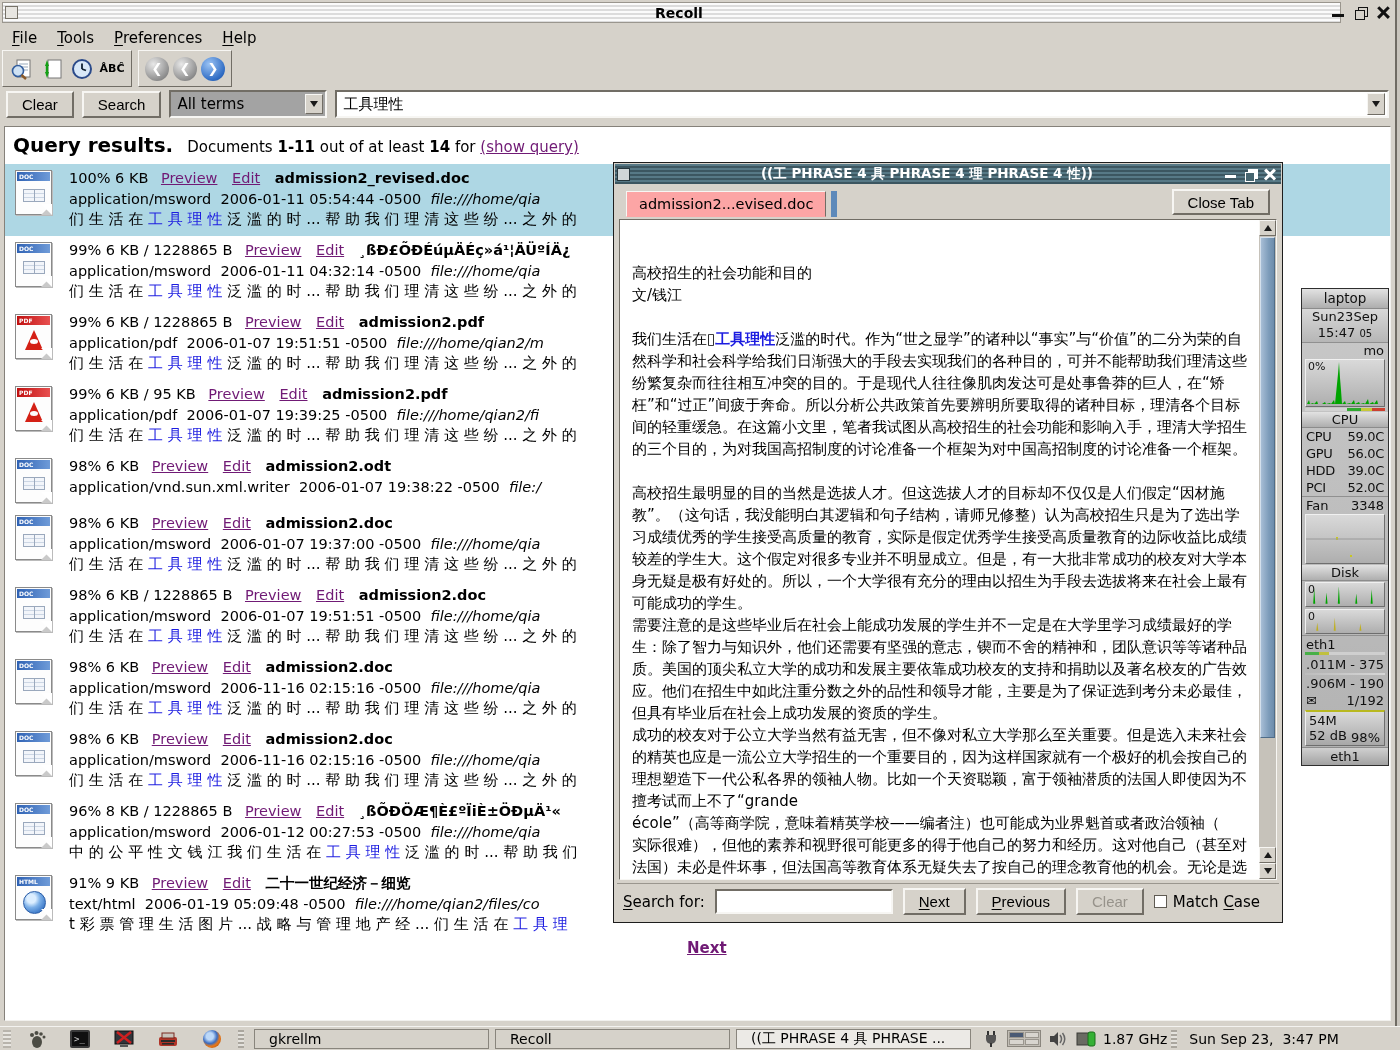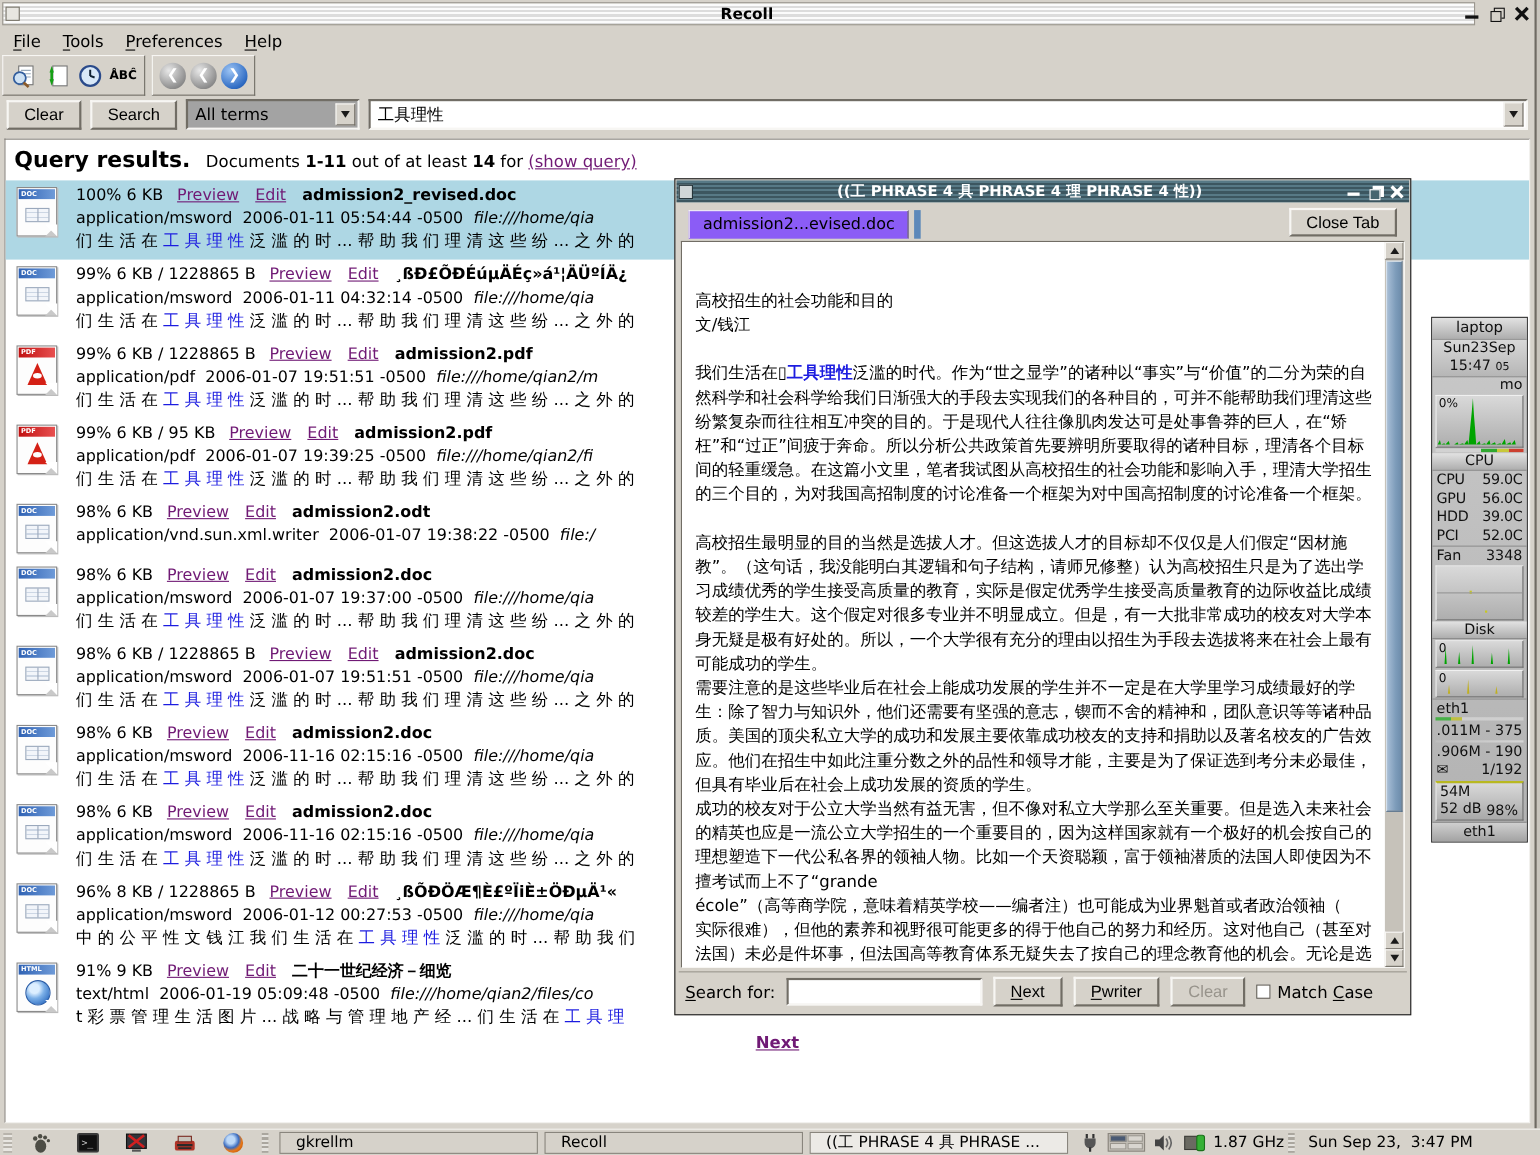--- a/index.html
+++ b/index.html
@@ -98,21 +98,21 @@
       background:repeating-linear-gradient(180deg,#577986 0 2px,#3c5660 2px 4px);
       display:flex; align-items:center; color:#fff; }
   .titlebar-pv .tb-icon { background:#cfd6d8; border-color:#26363c; }
   .titlebar-pv .tb-title { font-size:13.5px; }
   .winbtns-pv { display:flex; gap:7px; margin-right:4px; align-items:center; }
   .winbtns-pv .wb { width:13px; height:13px; }
   .winbtns-pv .wb-close::before,.winbtns-pv .wb-close::after { background:#fff; width:14px; }
 
   .pv-tabs { position:absolute; left:6px; top:26px; right:6px; height:28px; }
   .pv-tab { position:absolute; left:6px; bottom:0; height:26px; padding:0 12px; font-size:14.5px;
-            background:#8b5cf6; border:1px solid; border-color:#f7f6f3 #716d65 transparent #f7f6f3;
+            background:#fca5a5; border:1px solid; border-color:#f7f6f3 #716d65 transparent #f7f6f3;
             display:flex; align-items:center; }
   .pv-tab-accent { position:absolute; left:211px; bottom:0; width:6px; height:26px; background:#5d89ba; }
   .pv-closetab { position:absolute; right:6px; top:0; height:26px; }
 
   .pv-textframe { position:absolute; left:5px; right:5px; top:56px; bottom:42px; background:#fff;
       border:1px solid; border-color:#716d65 #f7f6f3 #f7f6f3 #716d65; overflow:hidden; }
   .pv-text { position:absolute; left:0; right:18px; top:0; bottom:0; padding:42px 8px 0 12px;
              font-size:15px; line-height:22px; overflow:hidden; }
   .pline { min-height:22px; }
   .pmatch { font-weight:bold; }
@@ -543,21 +543,21 @@
 
   <div class="pv-find">
     <span class="pv-find-label"><u>S</u><span>earch for:</span></span>
     <input class="pv-find-input" style="">
     <button class="btn">
         <u>N</u>
         <span>ext</span>
       </button>
     <button class="btn">
         <u>P</u>
-        <span>writer</span>
+        <span>revious</span>
       </button>
     <button class="btn disabled">Clear</button>
     <span class="mc">
       <span class="chk"></span>
       <span><span>Match </span><u>C</u><span>ase</span></span>
     </span>
   </div>
 </div>
 
 <div id="gkrellm">

